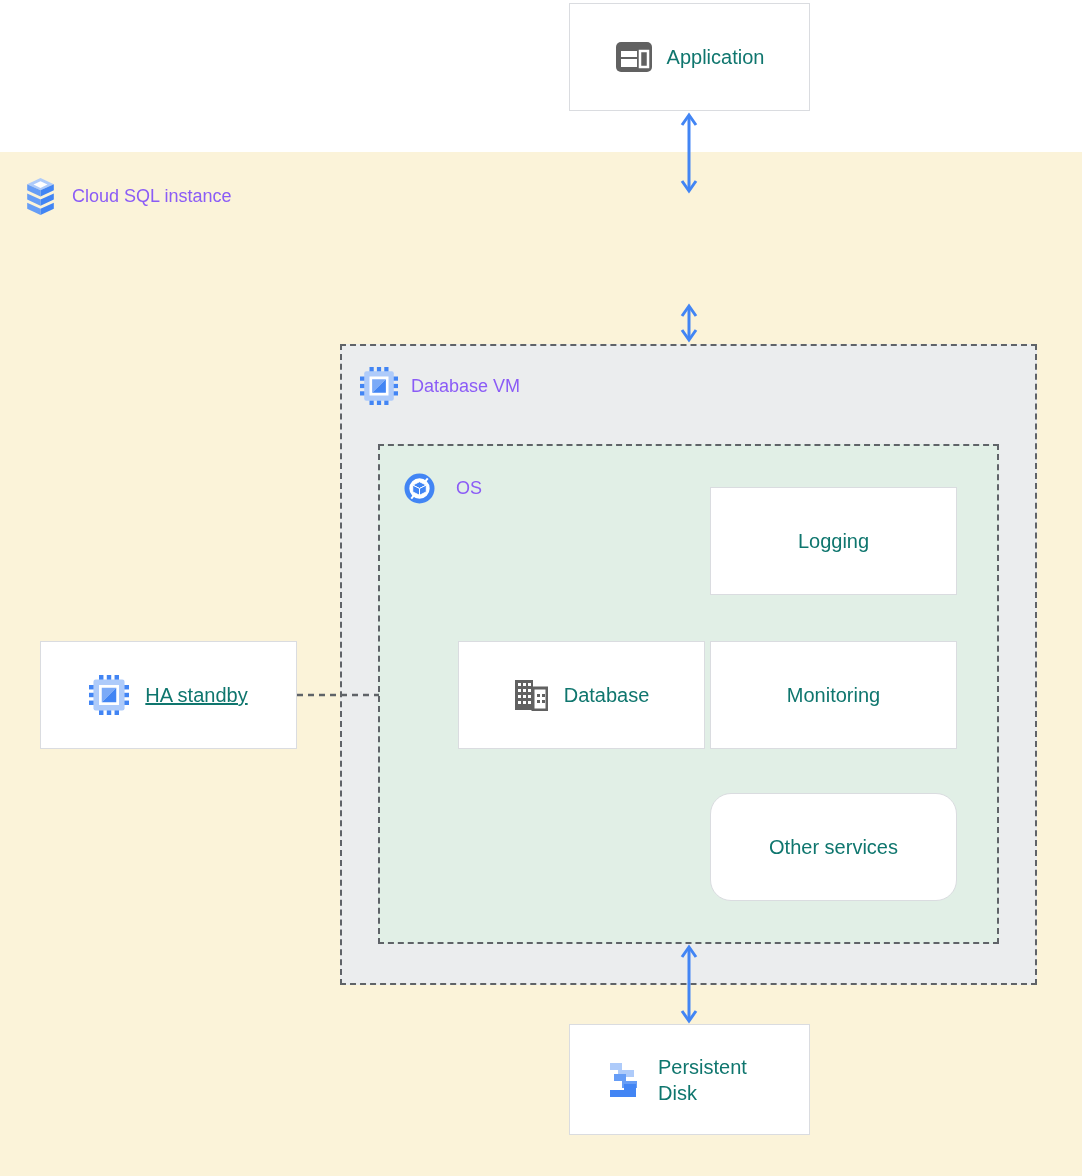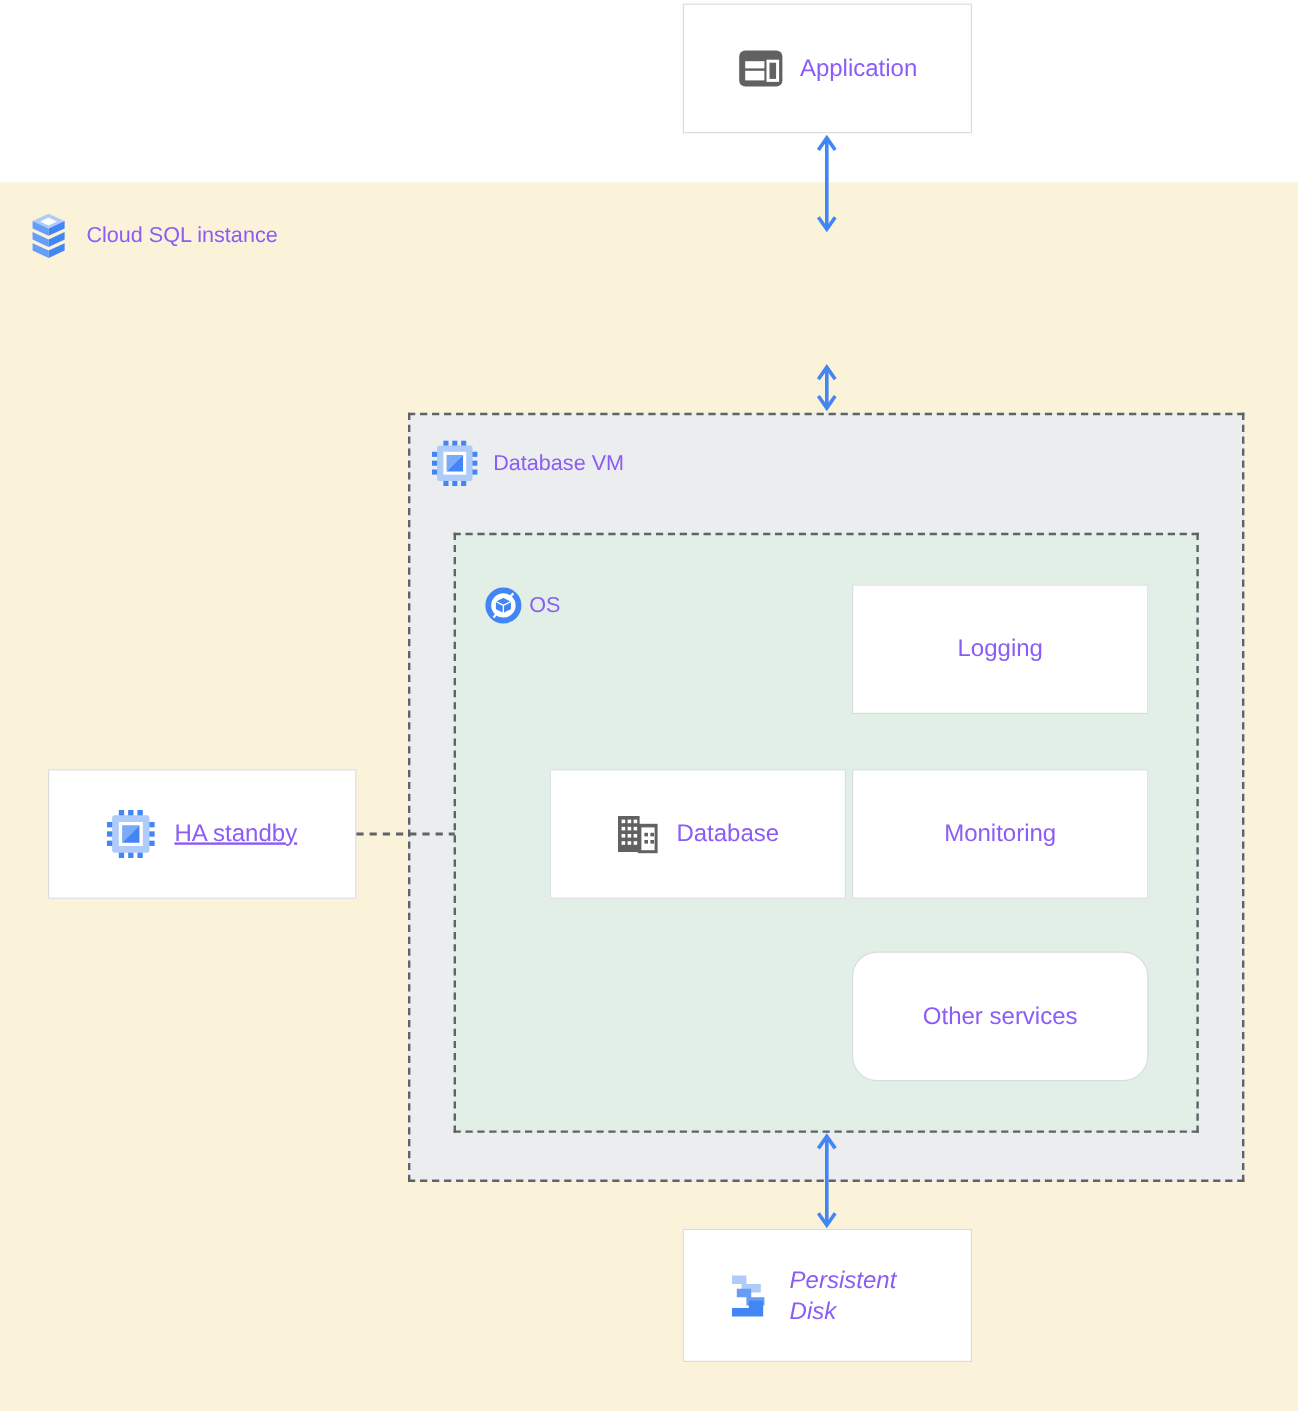--- a/index.html
+++ b/index.html
@@ -15,35 +15,35 @@
   .group{border:2px dashed #5f6368;}
   #group-vm{left:340px;top:344px;width:697px;height:641px;background:#ebedee;}
   #group-os{left:36px;top:98px;width:621px;height:500px;background:#e1efe6;}
   
   .grp-label{display:flex;align-items:center;gap:14px;color:#8b5cf6;font-size:18px;}
   .grp-label .ic{display:flex;align-items:center;justify-content:center;}
   
   .node{
     background:#fff;border:1px solid #dadce0;
     display:flex;align-items:center;justify-content:center;gap:16px;
-    color:#8b5cf6;font-size:20px;line-height:1.3;
+    color:#0f766e;font-size:20px;line-height:1.3;
   }
   .node .ic{display:flex;align-items:center;justify-content:center;flex:0 0 auto;}
   #node-application{left:569px;top:3px;width:241px;height:108px;gap:14px;}
   #node-static-ip{left:569px;top:195px;width:241px;height:108px;}
   #node-logging{left:330px;top:41px;width:247px;height:108px;}
   #node-database{left:41px;top:195px;width:247px;height:108px;margin-left:37px;}
   #node-monitoring{left:330px;top:195px;width:247px;height:108px;}
   #node-other-services{left:330px;top:347px;width:247px;height:108px;border-radius:21px;}
   #node-ha-standby{left:40px;top:641px;width:257px;height:108px;text-decoration:underline;}
-  #node-persistent-disk{left:569px;top:1024px;width:241px;height:111px;justify-content:flex-start;padding-left:36px;font-style:italic;}
+  #node-persistent-disk{left:569px;top:1024px;width:241px;height:111px;justify-content:flex-start;padding-left:36px;}
   #node-persistent-disk .txt{width:118px;}
   #cloud-sql-label{left:25px;top:176px;height:40px;gap:16px;}
   #vm-label{left:18px;top:20px;height:40px;gap:13px;}
-  #os-label{left:24px;top:26px;height:32px;gap:6px;margin-top:16px;}
+  #os-label{left:24px;top:26px;height:32px;gap:21px;}
   
   #edge-layer{left:0;top:0;width:1082px;height:1176px;pointer-events:none;z-index:10;}
 </style>
 </head>
 <body>
 
 <div id="canvas">
 
   <div class="abs" id="region-yellow"></div>
 

